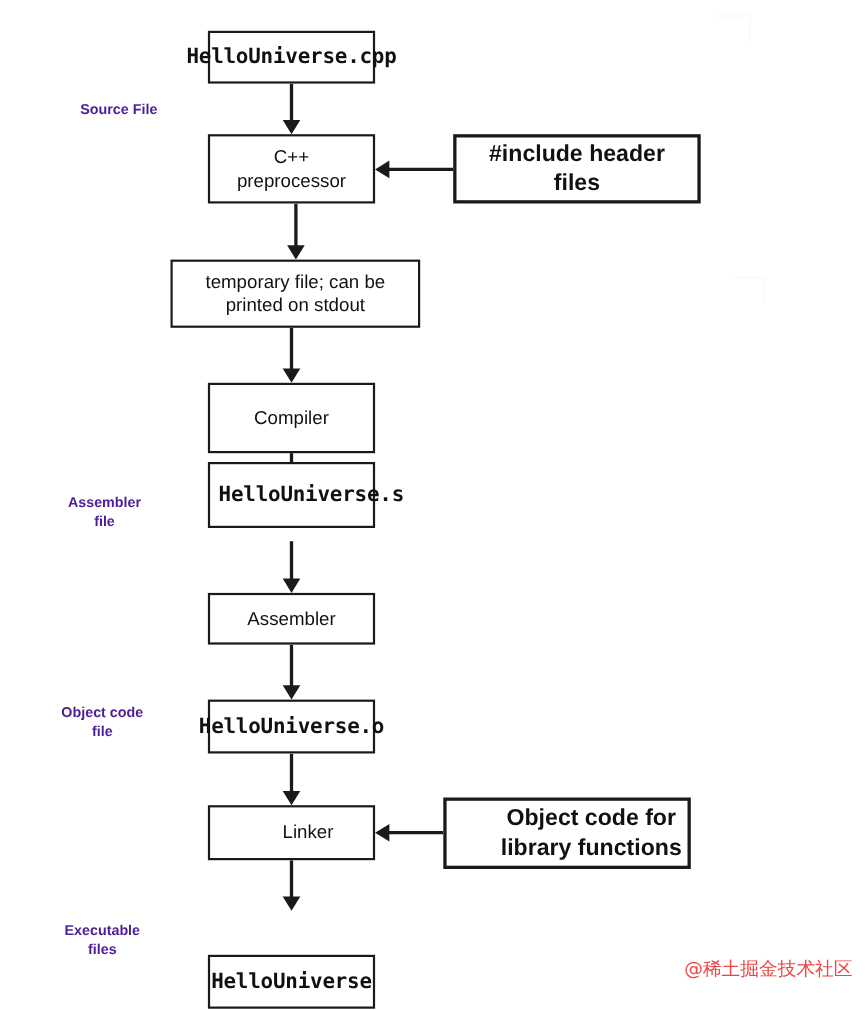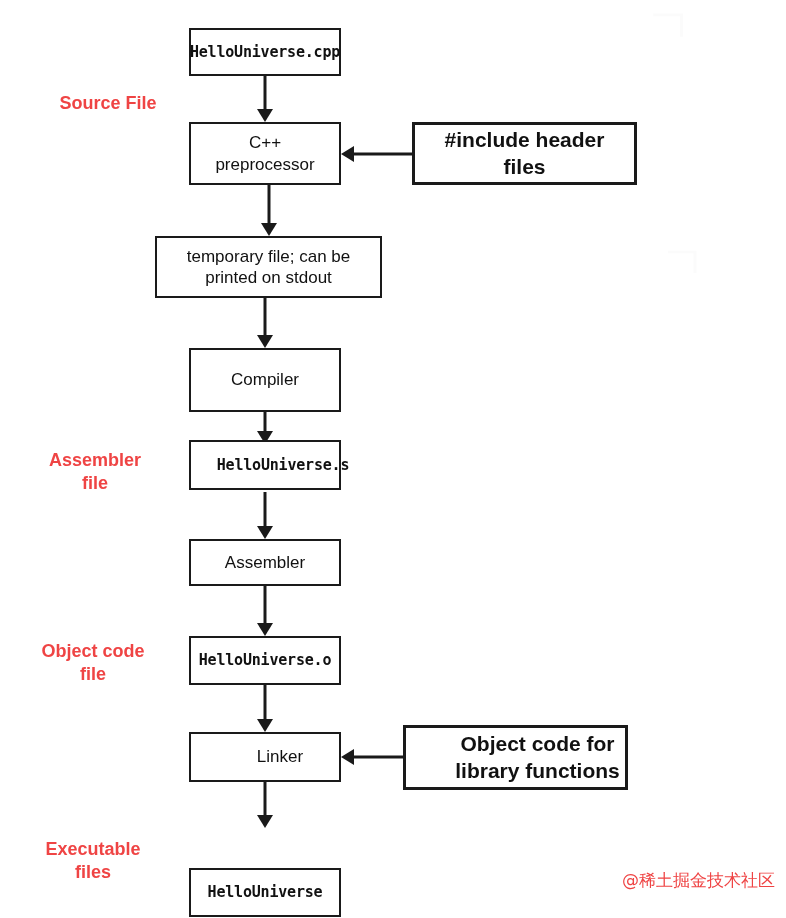--- a/index.html
+++ b/index.html
@@ -25,42 +25,42 @@
     display: flex;
     align-items: center;
     justify-content: center;
     text-align: center;
     color: #111111;
     line-height: 1.25;
   }
   .node.file {
     font-family: "DejaVu Sans Mono", "Liberation Mono", monospace;
     font-weight: bold;
-    font-size: 15px;
+    font-size: 19px;
     letter-spacing: -0.2px;
   }
   .node.process {
     font-family: "Liberation Sans", sans-serif;
     font-weight: 400;
     font-size: 17px;
   }
   .node.emphasis {
     border-width: 3px;
     font-family: "Liberation Sans", sans-serif;
     font-weight: bold;
     font-size: 21px;
   }
 
   
   .stage-label {
     position: absolute;
     font-family: "Liberation Sans", sans-serif;
     font-weight: bold;
-    font-size: 18px;
-    color: #ef4444;
+    font-size: 13px;
+    color: #4c1d95;
     text-align: center;
     line-height: 1.3;
     white-space: pre-line;
   }
 
   
   .connector {
     position: absolute;
     overflow: visible;
   }
@@ -176,21 +176,21 @@
         <span style="white-space: pre-line;">#include header
 files</span>
       </div>
       <div class="node process" style="left: 155px; top: 236px; width: 227px; height: 62px;">
         <span style="white-space: pre-line;">temporary file; can be
 printed on stdout</span>
       </div>
       <div class="node process" style="left: 189px; top: 348px; width: 152px; height: 64px;">
         <span style="white-space: pre-line;">Compiler</span>
       </div>
-      <div class="node file" style="left: 189px; top: 440px; width: 152px; height: 50px; padding-left: 36px;">
+      <div class="node file" style="left: 189px; top: 420px; width: 152px; height: 60px; padding-left: 36px;">
         <span style="white-space: pre-line;">HelloUniverse.s</span>
       </div>
       <div class="node process" style="left: 189px; top: 539px; width: 152px; height: 47px;">
         <span style="white-space: pre-line;">Assembler</span>
       </div>
       <div class="node file" style="left: 189px; top: 636px; width: 152px; height: 49px;">
         <span style="white-space: pre-line;">HelloUniverse.o</span>
       </div>
       <div class="node process" style="left: 189px; top: 732px; width: 152px; height: 50px; padding-left: 30px;">
         <span style="white-space: pre-line;">Linker</span>

